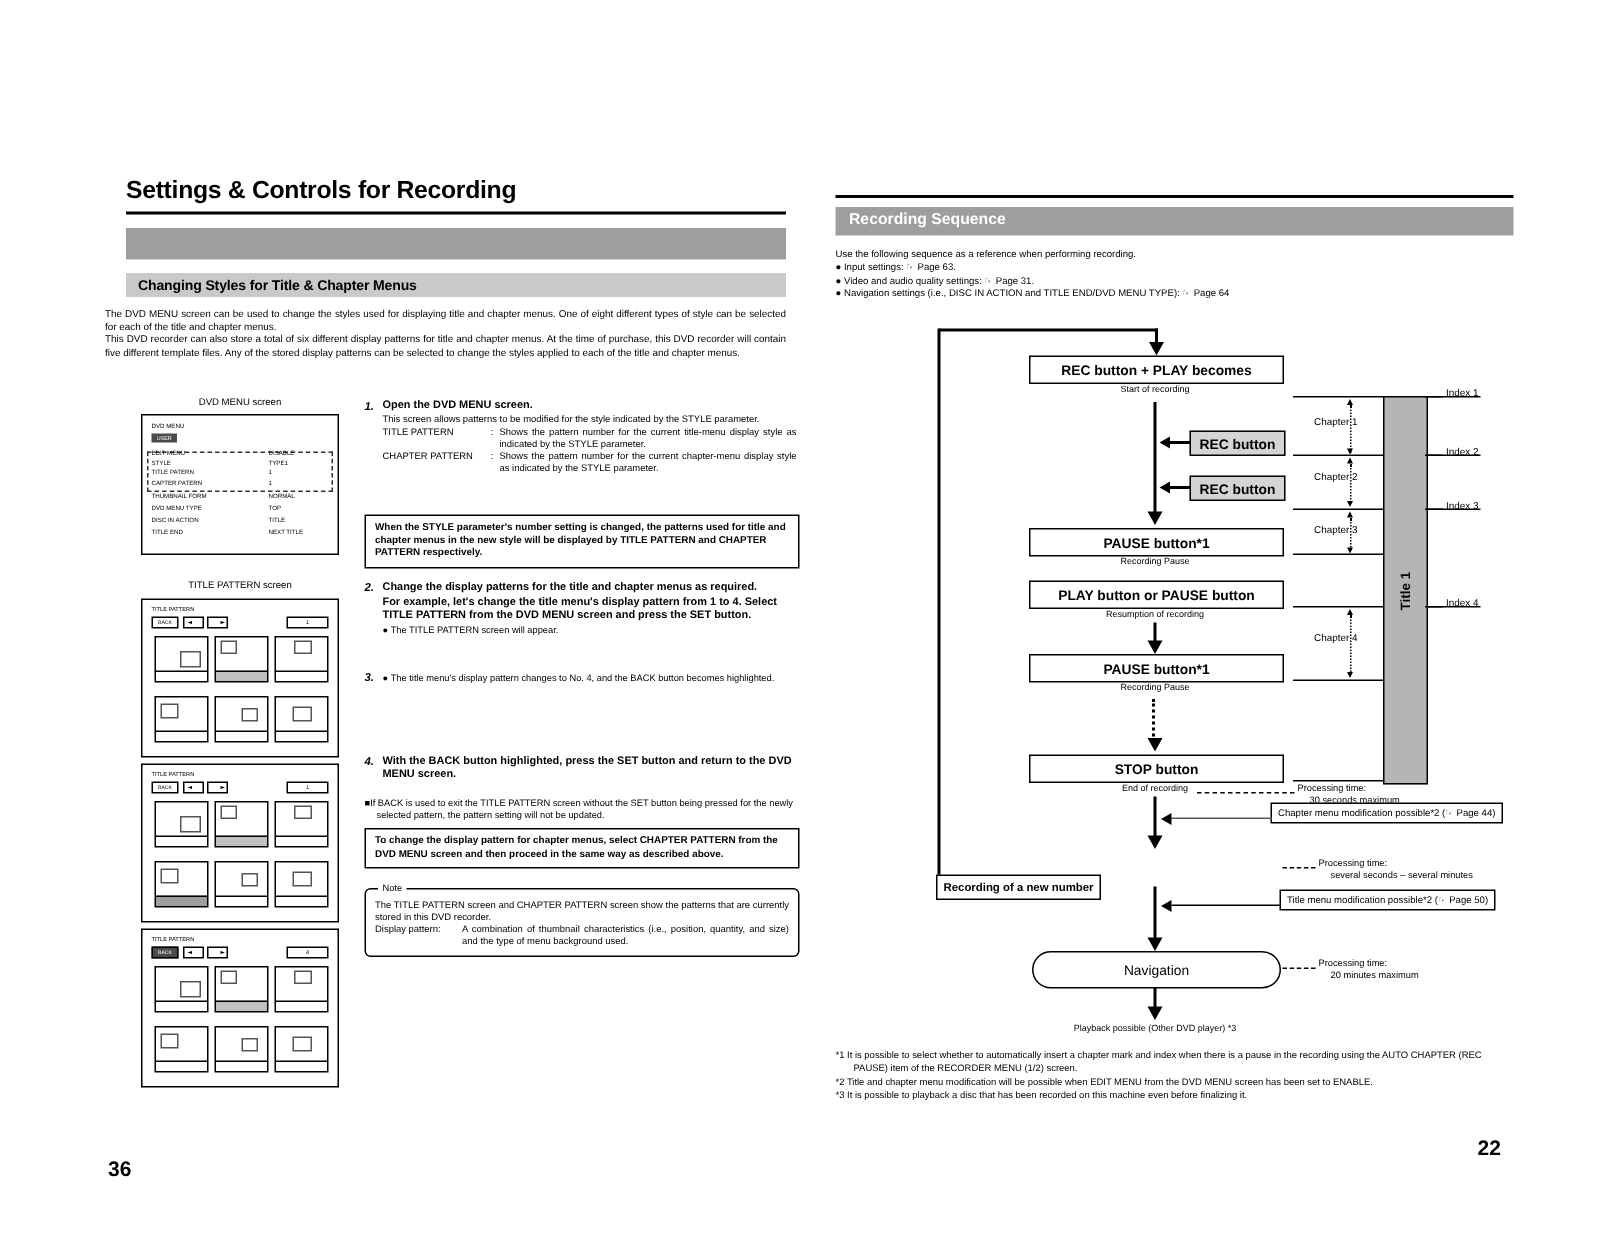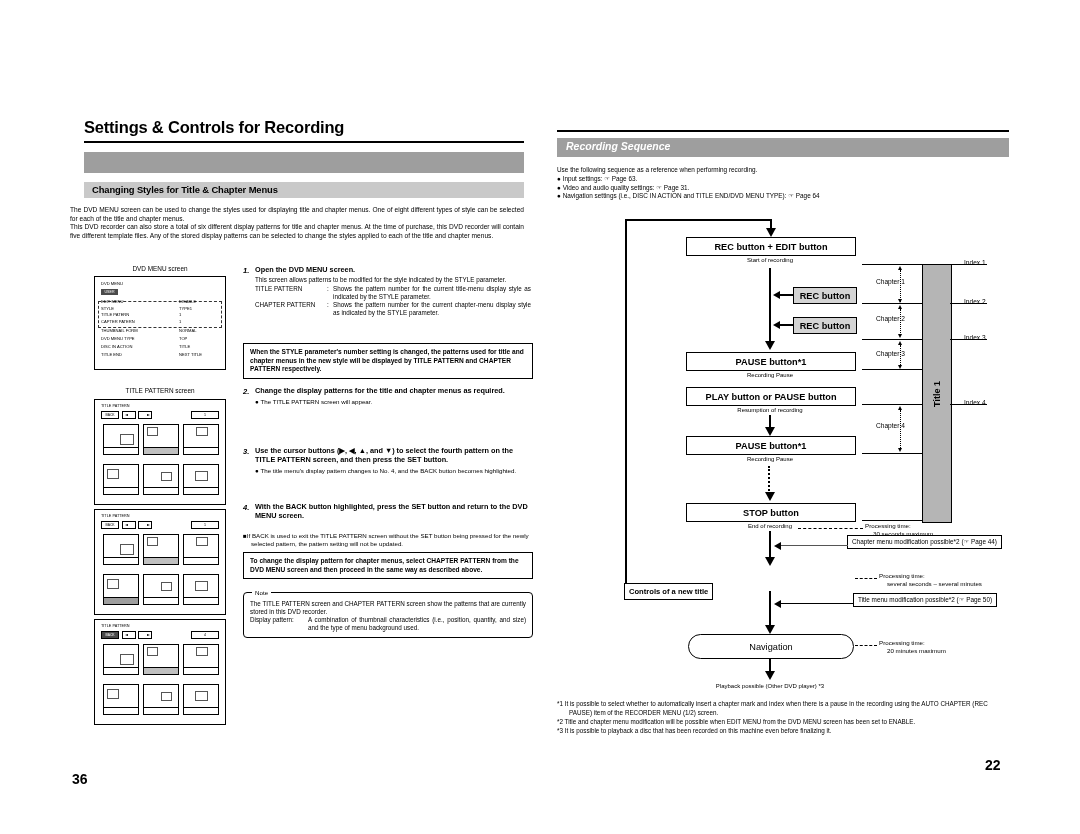--- a/index.html
+++ b/index.html
@@ -67,21 +67,21 @@
   .boxed{position:absolute;border:1px solid #000;padding:4px 6px;font-size:6.6px;font-weight:bold;line-height:1.3;}
   .notebox{position:absolute;border:1px solid #000;border-radius:4px;padding:7px 6px 5px;font-size:6.3px;line-height:1.27;}
   .notebox .ntitle{position:absolute;top:-4px;left:8px;background:#fff;padding:0 3px;font-size:6.2px;}
   .sqbullet{position:absolute;font-size:6.2px;line-height:1.26;}
 
   
   #right{left:540px;top:0;width:540px;height:834px;}
   #right-title{left:17px;top:98px;width:452px;font-size:25px;font-weight:bold;letter-spacing:-.4px;}
   #right-title-rule{left:17px;top:130px;width:452px;height:0;border-bottom:2.6px solid #000;}
   #right-sub-band{left:17px;top:138px;width:452px;height:19px;background:#9e9e9e;}
-  #right-sub-label{left:26px;top:140px;font-size:10.5px;font-weight:bold;color:#fff;font-style:italic;}
+  #right-sub-label{left:26px;top:140px;font-size:10.5px;font-weight:bold;color:#fff;}
   #right-intro{left:17px;top:166px;width:452px;font-size:6.4px;line-height:1.38;}
   #right-intro p{margin:0;}
 
   
   #flow{position:absolute;left:0;top:215px;width:540px;height:450px;}
   .fbox{position:absolute;border:1.2px solid #000;background:#fff;font-size:9.2px;font-weight:bold;text-align:center;display:flex;align-items:center;justify-content:center;}
   .fbox.gray{background:#d4d4d4;}
   .fcap{position:absolute;font-size:6px;text-align:center;}
   .pill{position:absolute;border:1.6px solid #000;border-radius:14px;background:#fff;font-size:9.2px;text-align:center;display:flex;align-items:center;justify-content:center;}
   .vline{position:absolute;background:#000;width:2.6px;}
@@ -293,28 +293,28 @@
         </div>
       </div>
     </div>
 
     <div class="boxed" style="left:243px;top:329px;width:276px">When the STYLE parameter's number setting is changed, the patterns used for title and chapter menus in the new style will be displayed by TITLE PATTERN and CHAPTER PATTERN respectively.</div>
 
     <div class="step" style="left:243px;top:373px">
       <div class="step-no">2.</div>
       <div class="step-body">
         <div class="step-h">Change the display patterns for the title and chapter menus as required.</div>
+        <div class="step-h" style="margin-top:1px">For example, let's change the title menu's display pattern from 1 to 4. Select TITLE PATTERN from the DVD MENU screen and press the SET button.</div>
         <div class="bullet">●&nbsp;<span>The TITLE PATTERN screen will appear.</span></div>
       </div>
     </div>
 
     <div class="step" style="left:243px;top:433px">
       <div class="step-no">3.</div>
       <div class="step-body">
-        <div class="step-h">Use the cursor buttons (▶, ◀, ▲, and ▼) to select the fourth pattern on the TITLE PATTERN screen, and then press the SET button.</div>
         <div class="bullet">●&nbsp;<span>The title menu's display pattern changes to No. 4, and the BACK button becomes highlighted.</span></div>
       </div>
     </div>
 
     <div class="step" style="left:243px;top:489px">
       <div class="step-no">4.</div>
       <div class="step-body">
         <div class="step-h">With the BACK button highlighted, press the SET button and return to the DVD MENU screen.</div>
       </div>
     </div>
@@ -349,21 +349,21 @@
     </div>
 
     <div id="flow">
 
       <div class="hline" style="left:86px;top:4px;width:146px;height:1.8px"></div>
       <div class="vline" style="left:85px;top:4px;height:373px;width:1.8px"></div>
       <div class="hline" style="left:85px;top:375px;width:56px;height:1.8px"></div>
       <div class="vline" style="left:230px;top:4px;height:12px;width:1.8px"></div>
       <div class="arrow-d" style="left:225.5px;top:13px"></div>
 
-      <div class="fbox" style="left:146px;top:22px;width:168px;height:17px">REC button + EDIT button</div>
+      <div class="fbox" style="left:146px;top:22px;width:168px;height:17px">REC button + PLAY becomes</div>
       <div class="fcap" style="left:146px;top:42px;width:168px">Start of recording</div>
 
       <div class="vline" style="left:228.7px;top:53px;height:75px"></div>
       <div class="arrow-d" style="left:224.5px;top:126px"></div>
 
       <div class="fbox gray" style="left:253px;top:72px;width:62px;height:15px">REC button</div>
       <div class="hline" style="left:240px;top:79px;width:14px;height:1.6px"></div>
       <div class="arrow-l" style="left:233px;top:75.5px"></div>
 
       <div class="fbox gray" style="left:253px;top:102px;width:62px;height:15px">REC button</div>
@@ -400,21 +400,21 @@
       <div class="notecall" style="left:307px;top:320px">Chapter menu modification possible*2 (☞ Page 44)</div>
       <div class="hline" style="left:241px;top:330px;width:67px;height:1.4px;background:#555"></div>
       <div class="arrow-l" style="left:234px;top:326.5px"></div>
 
       <div class="doth" style="left:315px;top:363px;width:22px"></div>
       <div class="ptime" style="left:339px;top:357px">
         <div>Processing time:</div>
         <div style="padding-left:8px">several seconds – several minutes</div>
       </div>
 
-      <div class="newtitle" style="left:84px;top:368px">Controls of a new title</div>
+      <div class="newtitle" style="left:84px;top:368px">Recording of a new number</div>
 
       <div class="vline" style="left:228.7px;top:376px;height:36px"></div>
       <div class="arrow-d" style="left:224.5px;top:410px"></div>
 
       <div class="notecall" style="left:313px;top:378px">Title menu modification possible*2 (☞ Page 50)</div>
       <div class="hline" style="left:241px;top:388px;width:73px;height:1.4px"></div>
       <div class="arrow-l" style="left:234px;top:384.5px"></div>
 
       <div class="pill" style="left:148px;top:419px;width:164px;height:23px">Navigation</div>
       <div class="doth" style="left:315px;top:430px;width:22px"></div>

